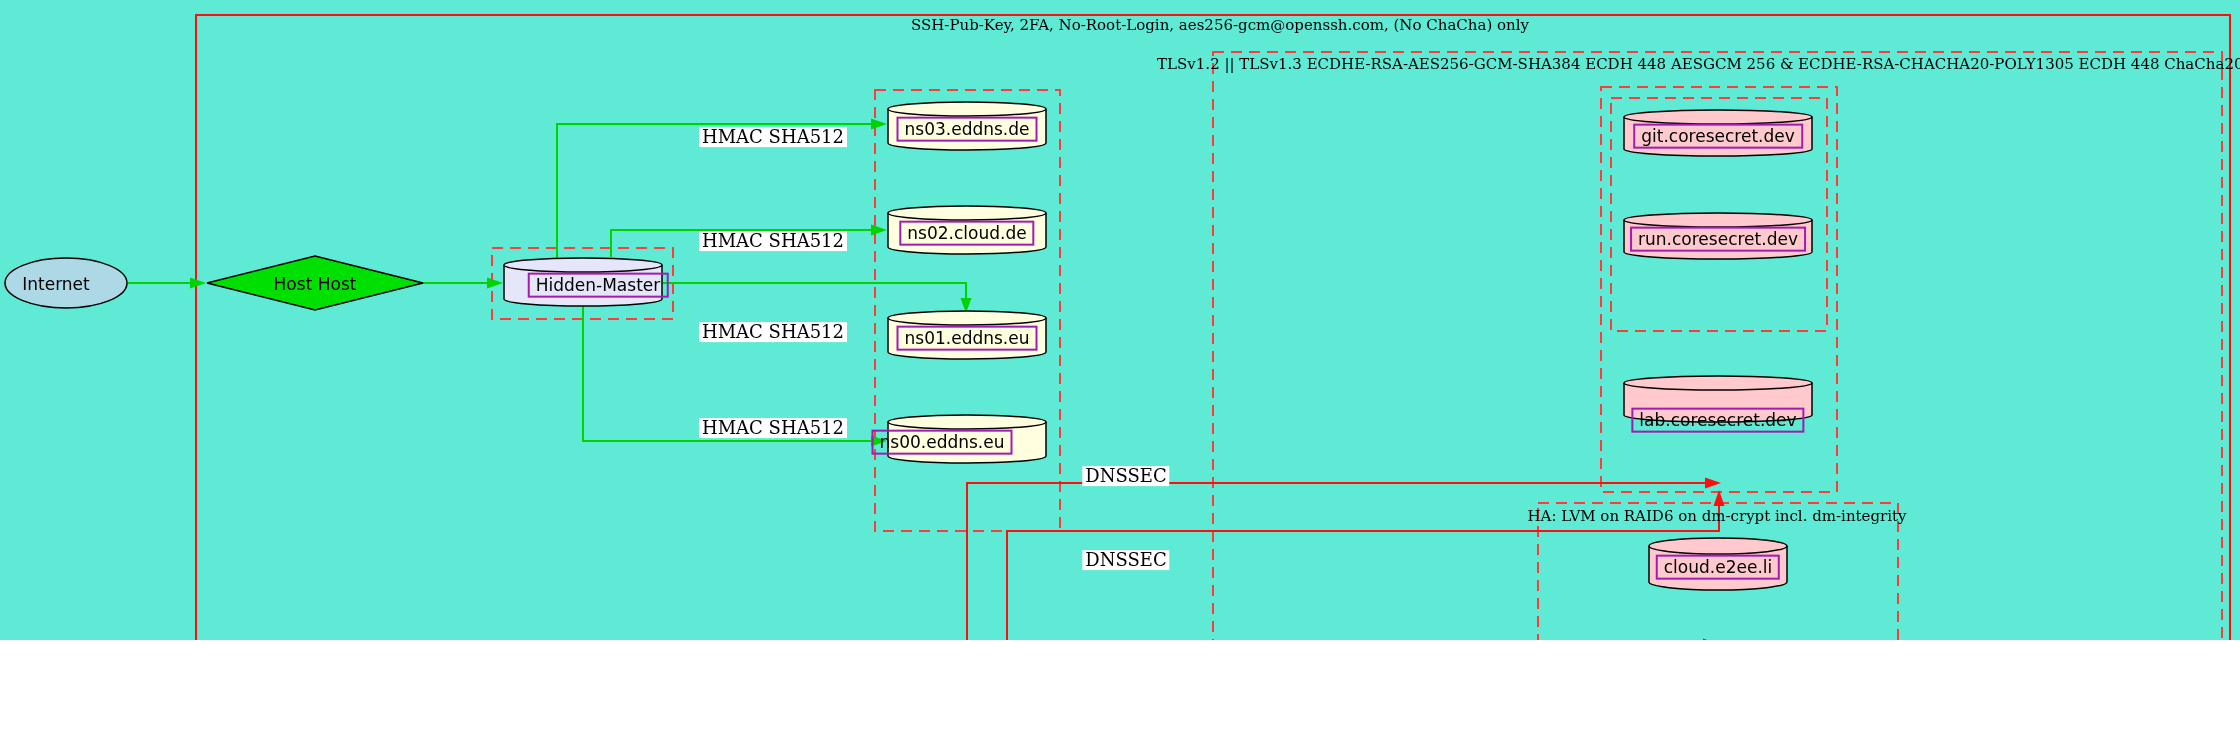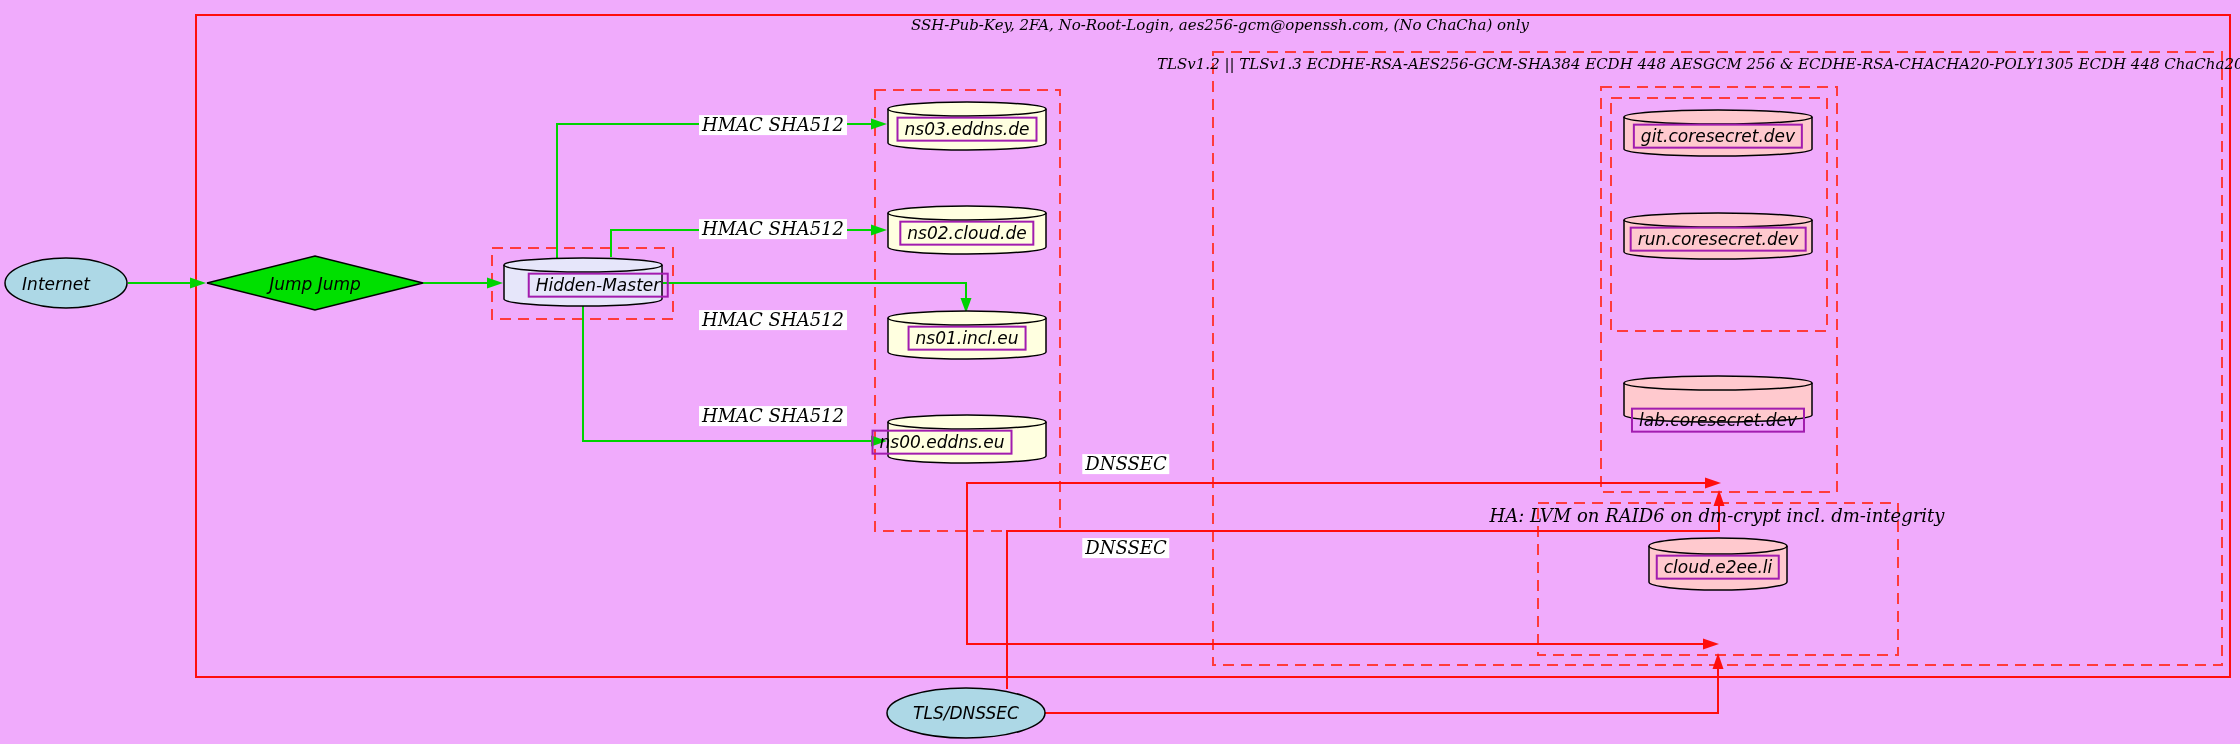--- a/index.html
+++ b/index.html
@@ -1,23 +1,23 @@
 <!DOCTYPE html>
 <html style="--node-blue: #add8e6; --node-green: #00e000; --node-lavender: #e6e6fa; --node-yellow: #ffffe0; --node-pink: #ffc9ce; --edge-green: #00d300; --edge-red: #ff0e0e; --cluster-red: #ff3b3b;"><head>
 <meta charset="utf-8">
 <style>
   html,body{margin:0;padding:0;background:#fff;}
-  #canvas{position:relative;width:2240px;height:744px;background:#f0abfc;overflow:hidden;font-style:italic;}
+  #canvas{position:relative;width:2240px;height:640px;background:#5eead4;overflow:hidden;}
   #canvas svg{position:absolute;left:0;top:0;}
   .lbl{position:absolute;transform:translate(-50%,-50%);white-space:nowrap;color:#000;
        font-family:"DejaVu Sans","Liberation Sans",sans-serif;font-size:17px;line-height:1.1;}
   .boxed{border:2px solid #a21caf;padding:1px 6px;}
-  .serif{font-family:"DejaVu Serif","Liberation Serif",serif;font-size:18px;background:#fff;padding:0 3px;}
+  .serif{font-family:"DejaVu Serif","Liberation Serif",serif;font-size:18px;background:#fff;padding:0 3px;margin-top:12px;}
   .cluster-lbl{font-family:"DejaVu Serif","Liberation Serif",serif;font-size:15px;background:transparent;padding:0;}
-  .cluster-lbl.small{font-size:18px;}
+  .cluster-lbl.small{font-size:15px;}
   .shape{stroke:#000;stroke-width:1.5;}
   .gline{stroke:var(--edge-green);stroke-width:2;fill:none;}
   .garrow{fill:var(--edge-green);stroke:none;}
   .rline{stroke:var(--edge-red);stroke-width:2;fill:none;}
   .rarrow{fill:var(--edge-red);stroke:none;}
   .rbox{stroke:var(--cluster-red);stroke-width:2;fill:none;stroke-dasharray:11 7;}
   .rbox-solid{stroke:var(--edge-red);stroke-width:2;fill:none;}
 </style>
 </head>
 <body>
@@ -105,24 +105,24 @@
   <div class="lbl cluster-lbl small" style="left:1717px;top:516px">HA: LVM on RAID6 on dm-crypt incl. dm-integrity</div>
 
   <div class="lbl serif" style="left:773px;top:125px">HMAC SHA512</div>
   <div class="lbl serif" style="left:773px;top:229px">HMAC SHA512</div>
   <div class="lbl serif" style="left:773px;top:320px">HMAC SHA512</div>
   <div class="lbl serif" style="left:773px;top:416px">HMAC SHA512</div>
   <div class="lbl serif" style="left:1126px;top:464px">DNSSEC</div>
   <div class="lbl serif" style="left:1126px;top:548px">DNSSEC</div>
 
   <div class="lbl" style="left:56px;top:284px">Internet</div>
-  <div class="lbl" style="left:315px;top:284px">Jump Jump</div>
+  <div class="lbl" style="left:315px;top:284px">Host Host</div>
   <div class="lbl boxed" style="left:598px;top:285px">Hidden-Master</div>
   <div class="lbl boxed" style="left:967px;top:129px">ns03.eddns.de</div>
   <div class="lbl boxed" style="left:967px;top:233px">ns02.cloud.de</div>
-  <div class="lbl boxed" style="left:967px;top:338px">ns01.incl.eu</div>
+  <div class="lbl boxed" style="left:967px;top:338px">ns01.eddns.eu</div>
   <div class="lbl boxed" style="left:942px;top:442px">ns00.eddns.eu</div>
   <div class="lbl boxed" style="left:1718px;top:136px">git.coresecret.dev</div>
   <div class="lbl boxed" style="left:1718px;top:239px">run.coresecret.dev</div>
   <div class="lbl boxed" style="left:1718px;top:420px">lab.coresecret.dev</div>
   <div class="lbl boxed" style="left:1718px;top:567px">cloud.e2ee.li</div>
   <div class="lbl" style="left:966px;top:713px">TLS/DNSSEC</div>
 </div>
 
 </body></html>

